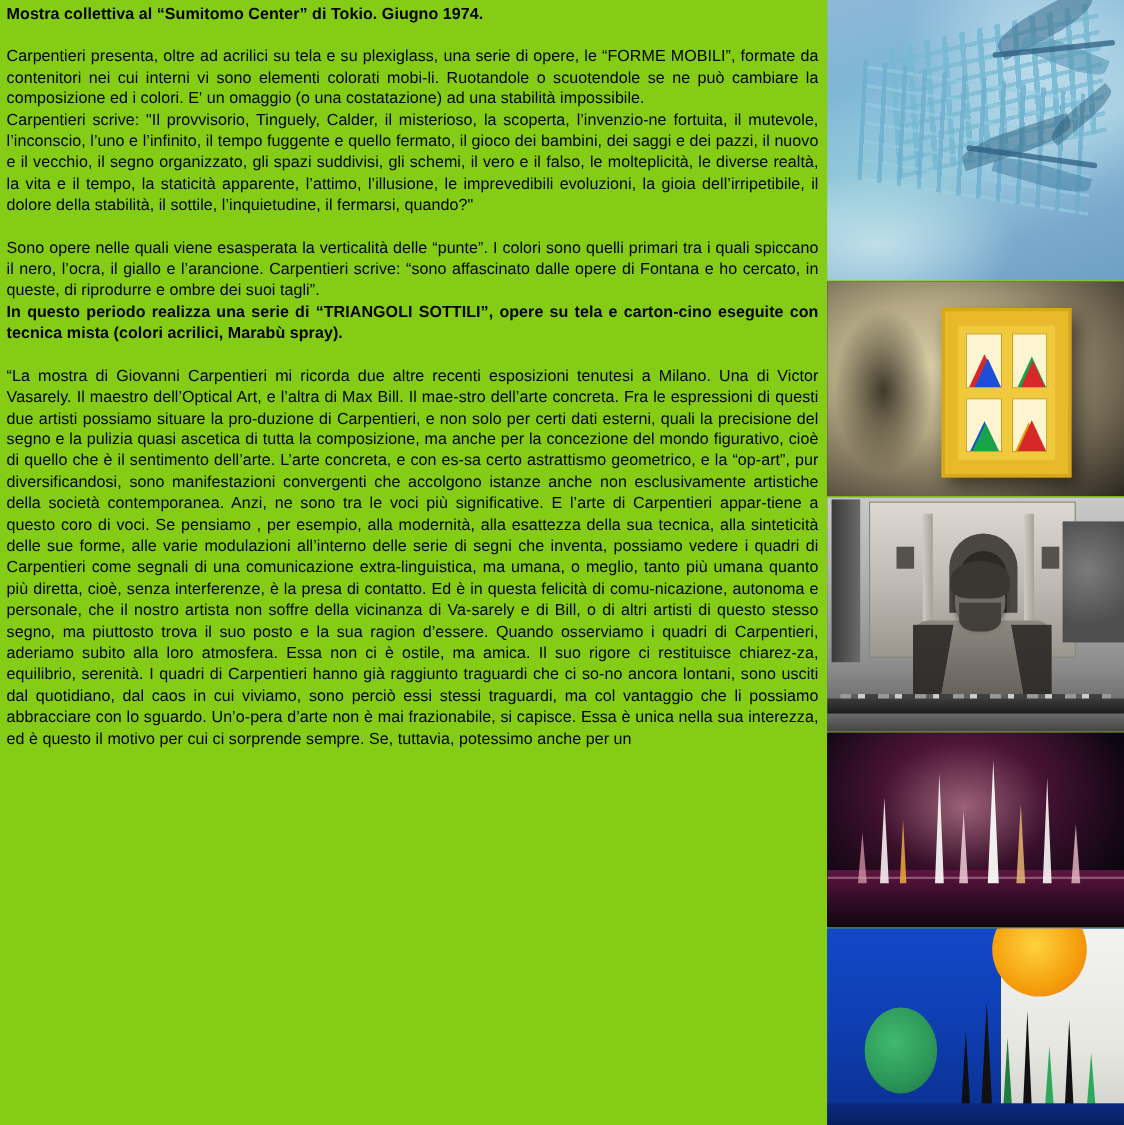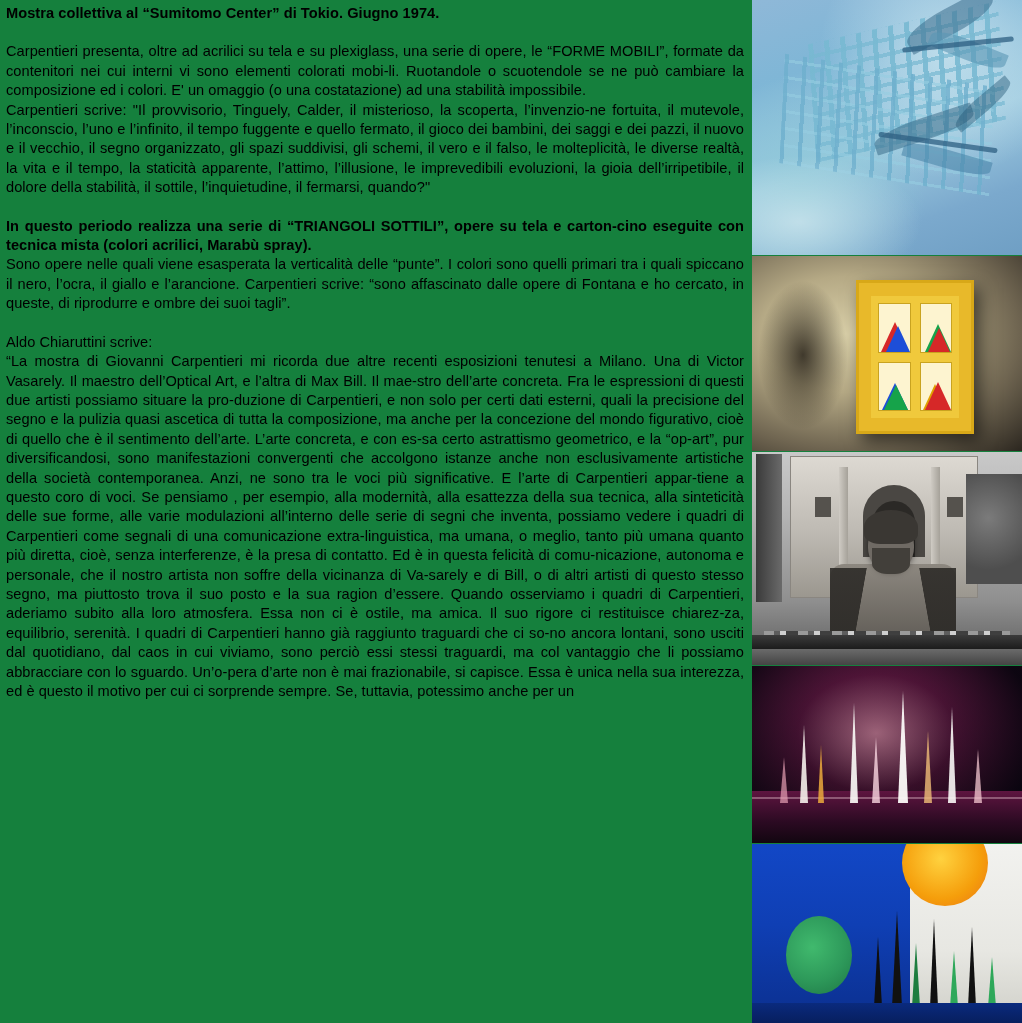--- a/index.html
+++ b/index.html
@@ -11,21 +11,21 @@
     width: 1022px;
     height: 1023px;
     font-family: "Liberation Sans", sans-serif;
     color: #000000;
     overflow: hidden;
   }
   #page {
     position: relative;
     width: 1022px;
     height: 1023px;
-    background: #15803d;
+    background: #84cc16;
   }
   #text-column {
     position: absolute;
     left: 6px;
     top: 4px;
     width: 738px;
     height: 1015px;
     overflow: hidden;
   }
   .para {
@@ -284,24 +284,23 @@
 <body>
 
 <div id="page">
 
   <div id="text-column">
     <p class="para bold">Mostra collettiva al “Sumitomo Center” di Tokio. Giugno 1974.</p>
     <div class="spacer"></div>
     <p class="para">Carpentieri presenta, oltre ad acrilici su tela e su plexiglass, una serie di opere, le “FORME MOBILI”, formate da contenitori nei cui interni vi sono elementi colorati mobi-li. Ruotandole o scuotendole se ne può cambiare la composizione ed i colori. E' un omaggio (o una costatazione) ad una stabilità impossibile.</p>
     <p class="para">Carpentieri scrive: "Il provvisorio, Tinguely, Calder, il misterioso, la scoperta, l’invenzio-ne fortuita, il mutevole, l’inconscio, l’uno e l’infinito, il tempo fuggente e quello fermato, il gioco dei bambini, dei saggi e dei pazzi, il nuovo e il vecchio, il segno organizzato, gli spazi suddivisi, gli schemi, il vero e il falso, le molteplicità, le diverse realtà, la vita e il tempo, la staticità apparente, l’attimo, l’illusione, le imprevedibili evoluzioni, la gioia dell’irripetibile, il dolore della stabilità, il sottile, l’inquietudine, il fermarsi, quando?"</p>
     <div class="spacer"></div>
+    <p class="para">Sono opere nelle quali viene esasperata la verticalità delle “punte”. I colori sono quelli primari tra i quali spiccano il nero, l’ocra, il giallo e l’arancione. Carpentieri scrive: “sono affascinato dalle opere di Fontana e ho cercato, in queste, di riprodurre e ombre dei suoi tagli”.</p>
     <p class="para bold">In questo periodo realizza una serie di “TRIANGOLI SOTTILI”, opere su tela e carton-cino eseguite con tecnica mista (colori acrilici, Marabù spray).</p>
-    <p class="para">Sono opere nelle quali viene esasperata la verticalità delle “punte”. I colori sono quelli primari tra i quali spiccano il nero, l’ocra, il giallo e l’arancione. Carpentieri scrive: “sono affascinato dalle opere di Fontana e ho cercato, in queste, di riprodurre e ombre dei suoi tagli”.</p>
     <div class="spacer"></div>
-    <p class="para">Aldo Chiaruttini scrive:</p>
     <p class="para">“La mostra di Giovanni Carpentieri mi ricorda due altre recenti esposizioni tenutesi a Milano. Una di Victor Vasarely. Il maestro dell’Optical Art, e l’altra di Max Bill. Il mae-stro dell’arte concreta. Fra le espressioni di questi due artisti possiamo situare la pro-duzione di Carpentieri, e non solo per certi dati esterni, quali la precisione del segno e la pulizia quasi ascetica di tutta la composizione, ma anche per la concezione del mondo figurativo, cioè di quello che è il sentimento dell’arte. L’arte concreta, e con es-sa certo astrattismo geometrico, e la “op-art”, pur diversificandosi, sono manifestazioni convergenti  che accolgono istanze anche non esclusivamente artistiche della società contemporanea. Anzi, ne sono tra le voci più significative. E l’arte di Carpentieri appar-tiene a questo coro di voci. Se pensiamo , per esempio, alla modernità, alla esattezza della sua tecnica, alla sinteticità delle sue forme, alle varie modulazioni all’interno delle serie di segni che inventa, possiamo  vedere  i quadri di Carpentieri come segnali di una comunicazione extra-linguistica, ma umana, o meglio, tanto più umana quanto più diretta, cioè, senza interferenze, è la presa di contatto. Ed è in questa felicità di comu-nicazione, autonoma e personale, che il nostro artista non soffre della vicinanza di Va-sarely e di Bill, o di altri artisti di questo stesso segno, ma piuttosto trova il suo posto e la sua ragion d’essere. Quando osserviamo i quadri di Carpentieri, aderiamo subito alla loro atmosfera. Essa non ci è ostile, ma amica. Il suo rigore ci restituisce chiarez-za, equilibrio, serenità. I quadri di Carpentieri hanno già raggiunto traguardi che ci so-no ancora lontani, sono usciti dal quotidiano, dal caos in cui viviamo, sono perciò essi stessi traguardi, ma col vantaggio che li possiamo abbracciare con lo sguardo. Un’o-pera d’arte non è mai frazionabile, si capisce. Essa è unica nella sua interezza, ed è questo il motivo per cui ci sorprende sempre. Se, tuttavia, potessimo anche per un</p>
   </div>
 
   <div id="image-column">
 
     <div class="img-panel" id="panel1">
       <div class="p1-bg"></div>
       <div class="p1-maze"></div>
       <div class="p1-maze2"></div>
       <div class="p1-leaf p1-l1"></div>

